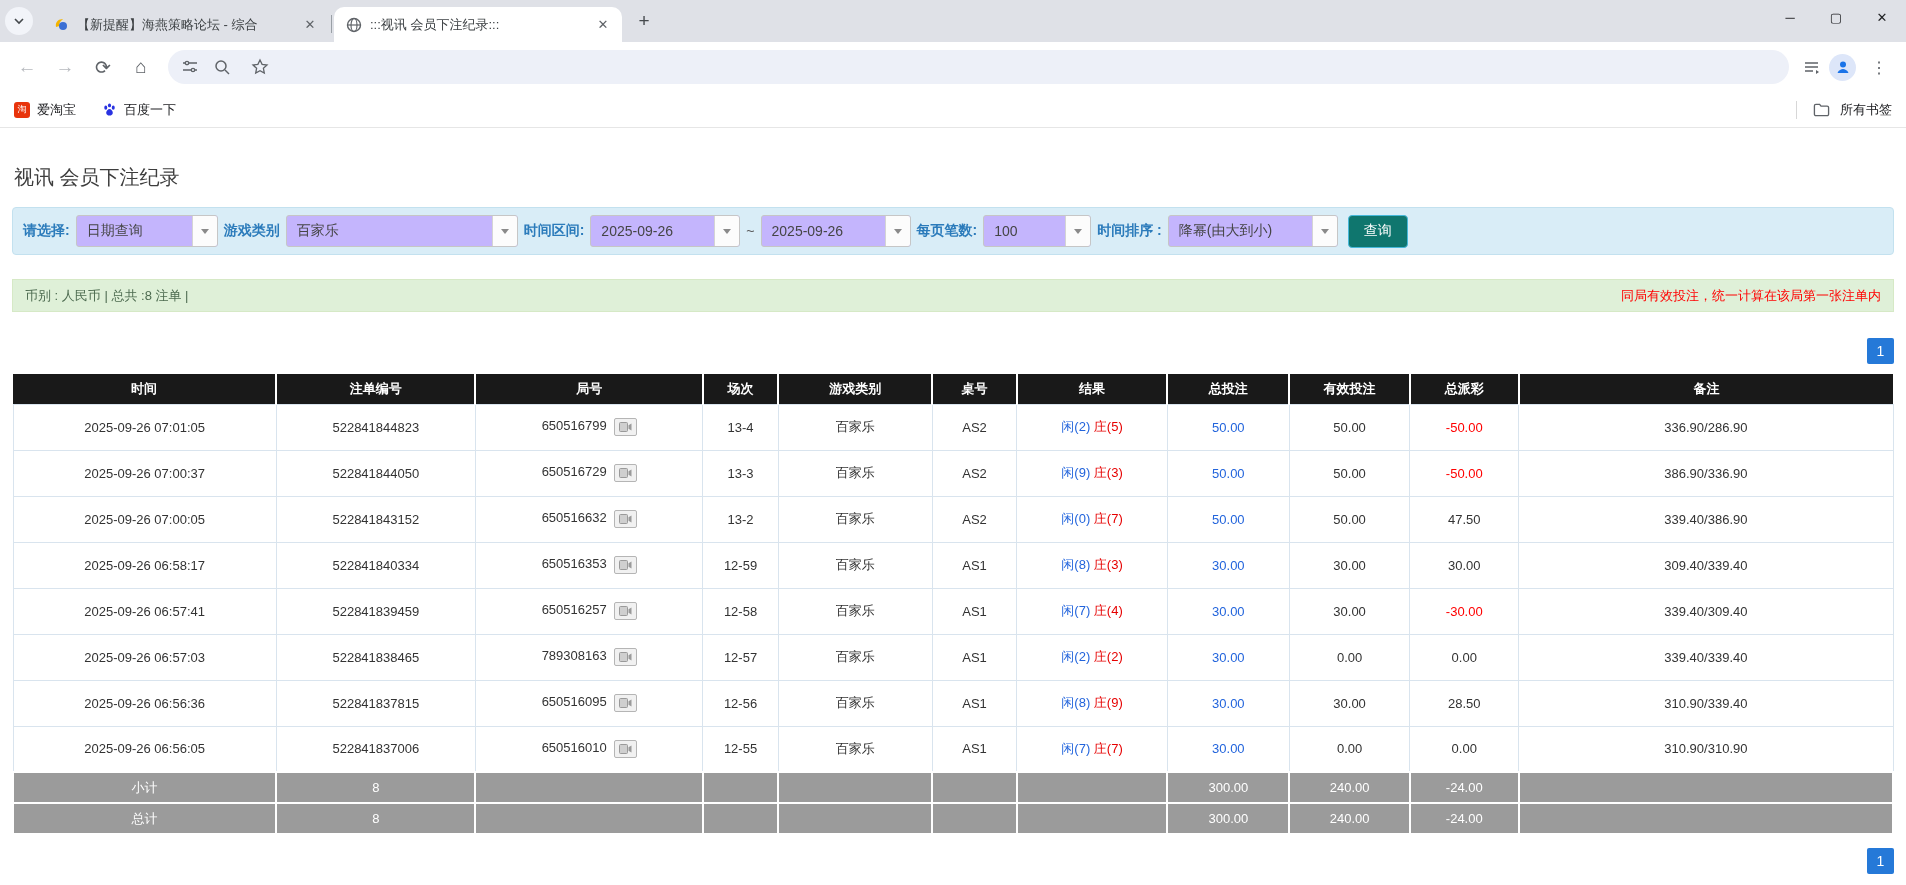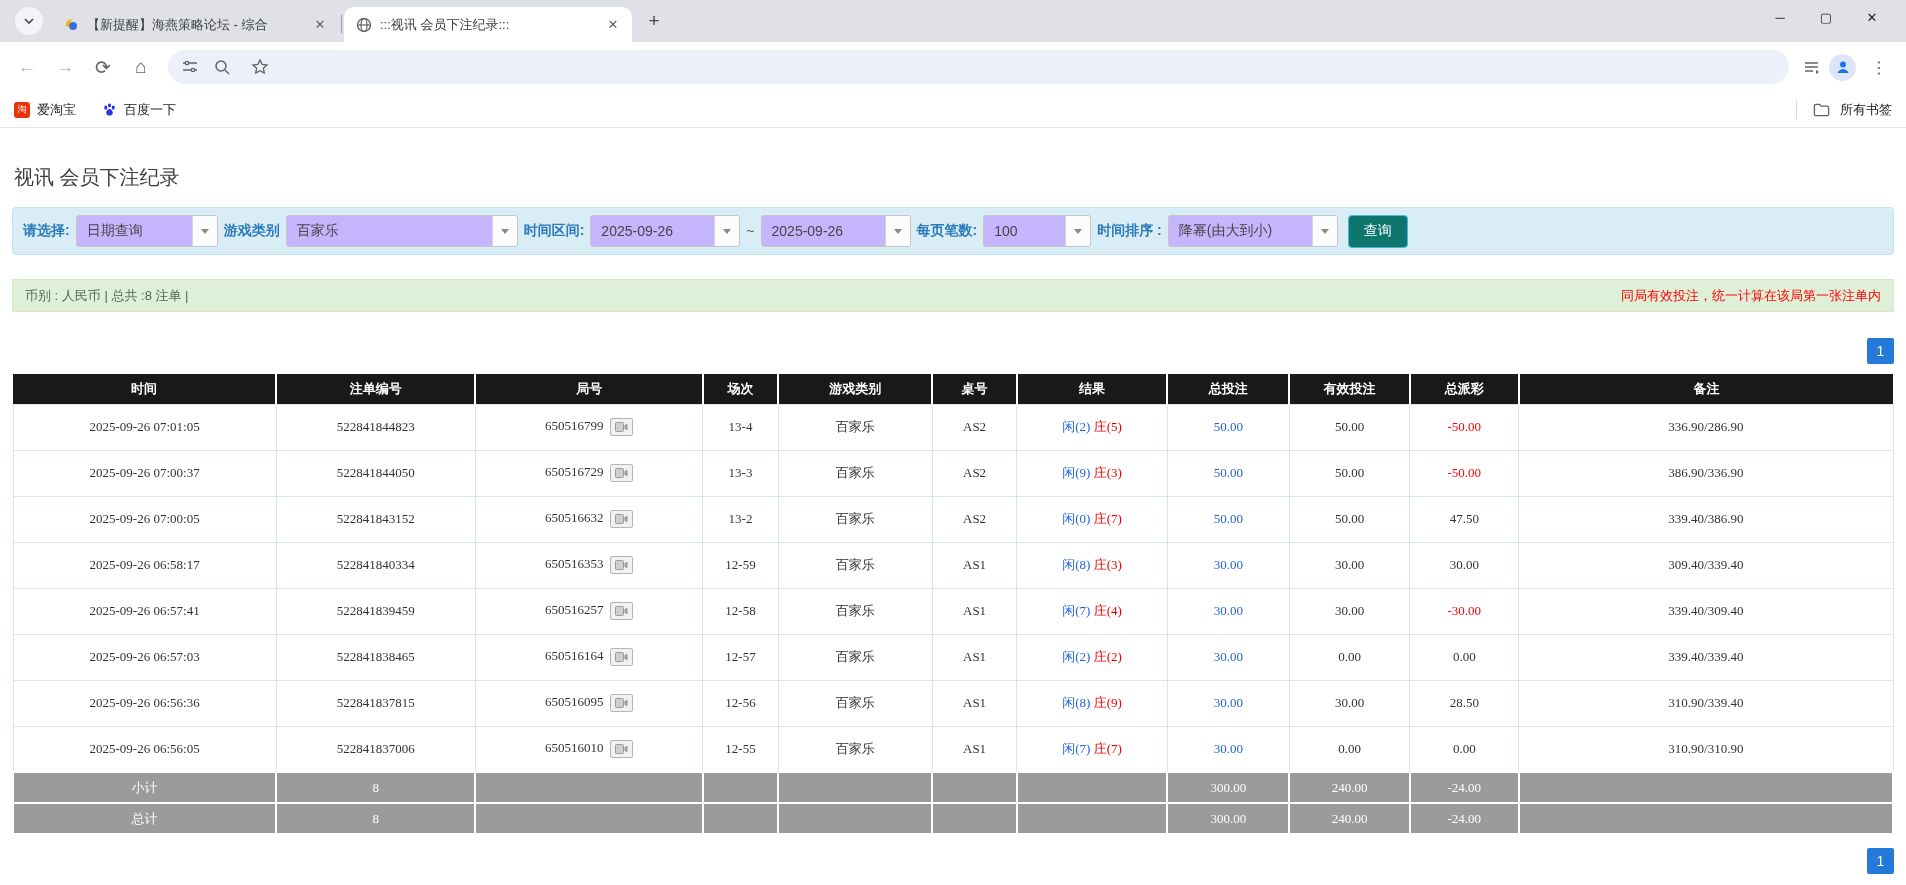--- a/index.html
+++ b/index.html
@@ -1,20 +1,20 @@
 <!DOCTYPE html>
 <html><head>
 <meta charset="utf-8">
 <style>
   * { margin:0; padding:0; box-sizing:border-box; }
   html,body { width:1906px; height:885px; overflow:hidden; background:#fff;
     font-family:"Liberation Sans", sans-serif; }
 
   
-  .tabstrip { height:42px; background:#dfe1e7; display:flex; align-items:flex-end; padding:0 11px; }
+  .tabstrip { height:42px; background:#dfe1e7; display:flex; align-items:flex-end; padding:0 1px; }
   .tab-search { width:28px; height:28px; border-radius:14px; background:#f2f4f9; color:#45494d;
     display:flex; align-items:center; justify-content:center; margin:7px 8px 7px 4px; font-size:12px; cursor:pointer; }
   .tab { height:35px; width:288px; display:flex; align-items:center; gap:8px; padding:0 10px 0 12px;
     border-radius:10px 10px 0 0; color:#3c4043; font-size:13px; }
   .tab.active { background:#fff; }
   .tab .title { flex:1; white-space:nowrap; overflow:hidden; text-overflow:ellipsis; }
   .tab .close { width:18px; height:18px; border-radius:9px; display:flex; align-items:center;
     justify-content:center; font-size:13px; color:#5f6368; cursor:pointer; }
   .tab-divider { width:1px; height:18px; background:#9aa0a6; margin:0 2px 9px 2px; }
   .favicon { width:16px; height:16px; flex:0 0 16px; }
@@ -70,21 +70,21 @@
 
   .pag-row { display:flex; justify-content:flex-end; }
   .pag-top { margin:26px 0 10px 0; }
   .pag-bottom { margin:13px 0 0 0; }
   .page-btn { width:27px; height:26px; background:#2579d8; color:#fff; font-size:14px;
     display:flex; align-items:center; justify-content:center; border-radius:2px; cursor:pointer; }
 
   
   .bet-table { display:table; width:100%; table-layout:fixed; border-collapse:collapse;
     font-size:13px; color:#333; }
-  .tr { display:table-row;font-family:Liberation Serif, serif; }
+  .tr { display:table-row; }
   .th, .td { display:table-cell; vertical-align:middle; text-align:center; }
   .th { background:#191919; color:#fff; font-weight:bold; height:30px; font-size:13px;
     border-right:2px solid #fff; }
   .th:last-child { border-right:none; }
   .td { height:46px; background:#fff; border:1px solid #d9e4ee; }
   .c-time{width:14%;} .c-betid{width:10.6%;} .c-round{width:12.1%;} .c-session{width:4%;}
   .c-game{width:8.2%;} .c-tableno{width:4.5%;} .c-result{width:8%;} .c-totalbet{width:6.5%;}
   .c-validbet{width:6.4%;} .c-payout{width:5.8%;} .c-note{width:19.9%;}
   .blue { color:#2264dc; }
   .neg { color:#ff0000; }
@@ -382,21 +382,21 @@
     <div class="td blue">30.00</div>
     <div class="td">30.00</div>
     <div class="td neg">-30.00</div>
     <div class="td">339.40/309.40</div>
   </div>
 
   <div class="tr">
     <div class="td">2025-09-26 06:57:03</div>
     <div class="td">522841838465</div>
     <div class="td">
-      <span>650516164</span><span class="replay-btn">
+      <span>789308163</span><span class="replay-btn">
             <svg width="13" height="10" viewBox="0 0 13 10">
               <rect x="0.5" y="0.5" width="8" height="9" rx="1" fill="#cfcfcf" stroke="#9a9a9a"></rect>
               <path d="M9.5 3.2l3-1.7v7l-3-1.7z" fill="#9a9a9a"></path>
             </svg>
           </span>
     </div>
     <div class="td">12-57</div>
     <div class="td">百家乐</div>
     <div class="td">AS1</div>
     <div class="td">

